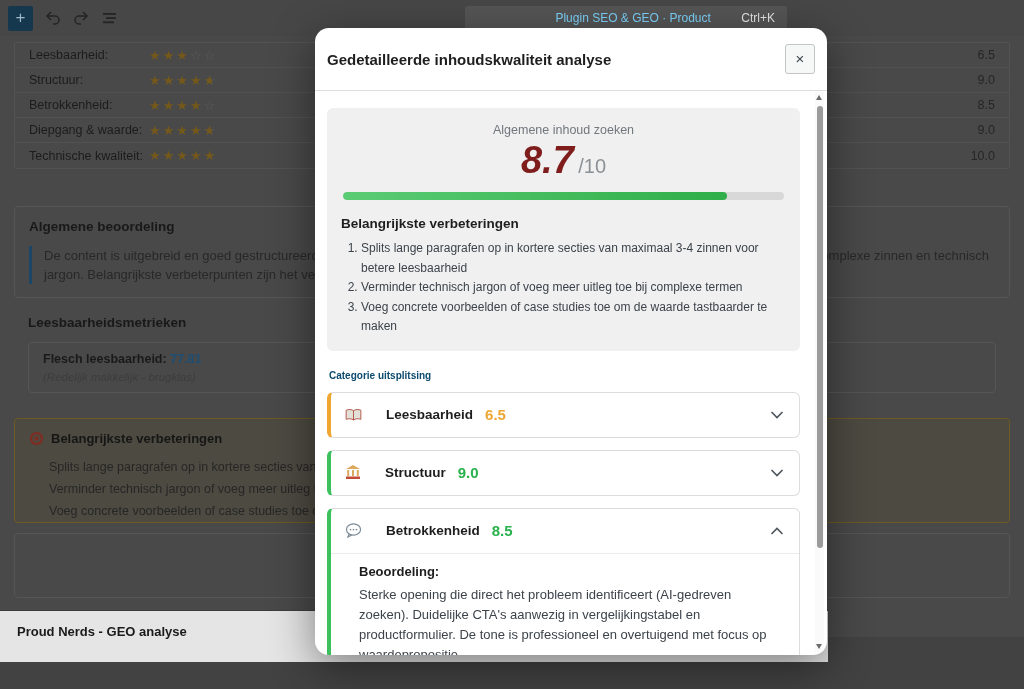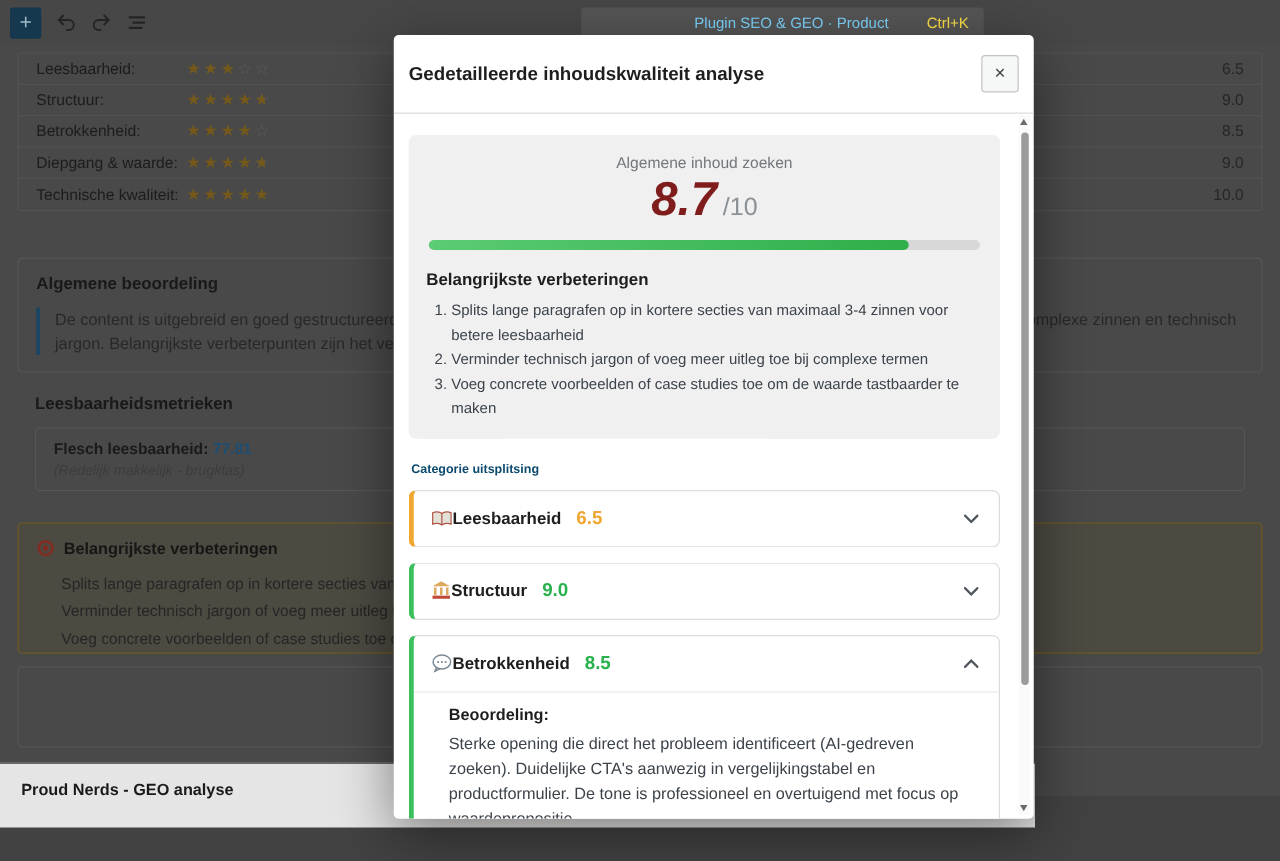--- a/index.html
+++ b/index.html
@@ -8,21 +8,21 @@
   .screen { position:relative; width:1024px; height:689px; background:#424242; overflow:hidden; }
 
   
   .topbar { position:absolute; left:0; top:0; width:1024px; height:36px; background:#474747; }
   .plus-btn { position:absolute; left:8px; top:6px; width:25px; height:25px; background:#16384f; border-radius:2px;
               color:#9db8c8; font-size:17px; line-height:23px; text-align:center; }
   .tb-icon { position:absolute; top:8px; width:20px; height:20px; }
   .search-pill { position:absolute; left:465px; top:6px; width:322px; height:24px; background:#555555; border-radius:3px;
                  display:flex; align-items:center; }
   .search-title { flex:1; text-align:center; font-size:12px; color:#7dd3fc; padding-left:60px; }
-  .search-kbd { font-size:12px; color:#fde047; padding-right:12px; }
+  .search-kbd { font-size:12px; color:#e5e5e5; padding-right:12px; }
 
   .content { position:absolute; left:0; top:36px; width:1024px; height:601px; background:#494949; }
 
   .ratings-table { position:absolute; left:14px; top:6px; width:996px; border:1px solid #535353; border-left:1px solid #535353; border-radius:2px; }
   .r-row { display:flex; align-items:center; height:25px; border-bottom:1px solid #525252; padding:0 14px; }
   .r-row:last-child { border-bottom:none; }
   .r-label { width:120px; font-size:12.5px; color:#1c1c1c; }
   .stars { letter-spacing:2px; font-size:13px; }
   .st { color:#75591a; } .st.e { color:#5d5d5d; }
   .st.h { position:relative; display:inline-block; color:#5d5d5d; }
@@ -44,21 +44,21 @@
   .improve-head { display:flex; align-items:center; gap:7px; font-size:13px; font-weight:bold; color:#161616; }
   .improve-list { margin:10px 0 0 4px; padding-left:16px; }
   .improve-list li { font-size:12.5px; color:#262626; line-height:22px; white-space:nowrap; overflow:hidden; }
   .empty-box { top:497px; height:65px; }
 
   .footer { position:absolute; left:0; top:610px; width:828px; height:52px; background:#e5e5e5; border-top:1px solid #3d3d3d; }
   .footer-title { position:absolute; left:17px; top:13px; font-size:13px; font-weight:bold; color:#1a1a1a; }
   .tofu { position:absolute; top:20px; width:8px; height:12px; border:1px solid #262626; }
 
   
-  .modal { position:absolute; left:315px; top:28px; width:512px; height:627px; background:#ffffff; border-radius:4px;
+  .modal { position:absolute; left:315px; top:28px; width:512px; height:627px; background:#ffffff; border-radius:14px;
            box-shadow:0 12px 45px rgba(0,0,0,0.45); overflow:hidden; }
   .m-header { height:62px; display:flex; align-items:center; justify-content:space-between; padding:0 12px; }
   .m-title { font-size:15px; font-weight:bold; color:#1e1e1e; }
   .m-close { width:30px; height:30px; border:1px solid #c3c4c7; border-radius:3px; background:#f6f7f7;
              font-size:15px; color:#3c434a; text-align:center; line-height:28px; cursor:pointer; }
   .m-divider { height:1px; background:#dddddd; }
   .m-body { position:relative; height:564px; padding:17px 27px 0 12px; overflow:hidden; }
 
   .score-panel { background:#f0f0f1; border-radius:6px; padding:15px 14px 14px; }
   .sp-label { text-align:center; font-size:12.5px; color:#72777c; }
@@ -69,21 +69,21 @@
   .sp-fill { height:100%; border-radius:4px; background:linear-gradient(90deg,#5bcc74,#2fae49); }
   .sp-imp-title { font-size:13.5px; font-weight:bold; color:#1e1e1e; }
   .sp-list { margin:8px 0 0 4px; padding-left:16px; }
   .sp-list li { font-size:12px; color:#3c434a; line-height:19.5px; }
 
   .bd-title { margin:19px 0 11px 2px; font-size:10px; font-weight:bold; color:#0c4a6e; }
   .card { border:1px solid #dcdcde; border-radius:6px; background:#fff; margin-bottom:12px; overflow:hidden; }
   .card.orange { border-left:4px solid #f0a732; }
   .card.green  { border-left:4px solid #3cbf5d; }
   .card-head { height:44px; display:flex; align-items:center; padding:0 16px 0 14px; cursor:pointer; }
-  .card-name { margin-left:0; font-size:13.5px; font-weight:bold; color:#1e1e1e; }
+  .card-name { margin-left:24px; font-size:13.5px; font-weight:bold; color:#1e1e1e; }
   .card-score { margin-left:12px; font-size:15px; font-weight:bold; }
   .card-score.orange { color:#f0a732; }
   .card-score.green { color:#28b14c; }
   .card-chev { margin-left:auto; display:flex; }
   .card-chev.up { transform:rotate(180deg); }
   .card-body { border-top:1px solid #ececec; padding:10px 16px 14px 28px; }
   .cb-label { font-size:13px; font-weight:bold; color:#1e1e1e; margin-bottom:6px; }
   .cb-text { font-size:13px; color:#3c434a; line-height:20px; }
 
   .m-scrollbar { position:absolute; right:3px; top:64px; bottom:3px; width:9px; background:#fafafa; }

